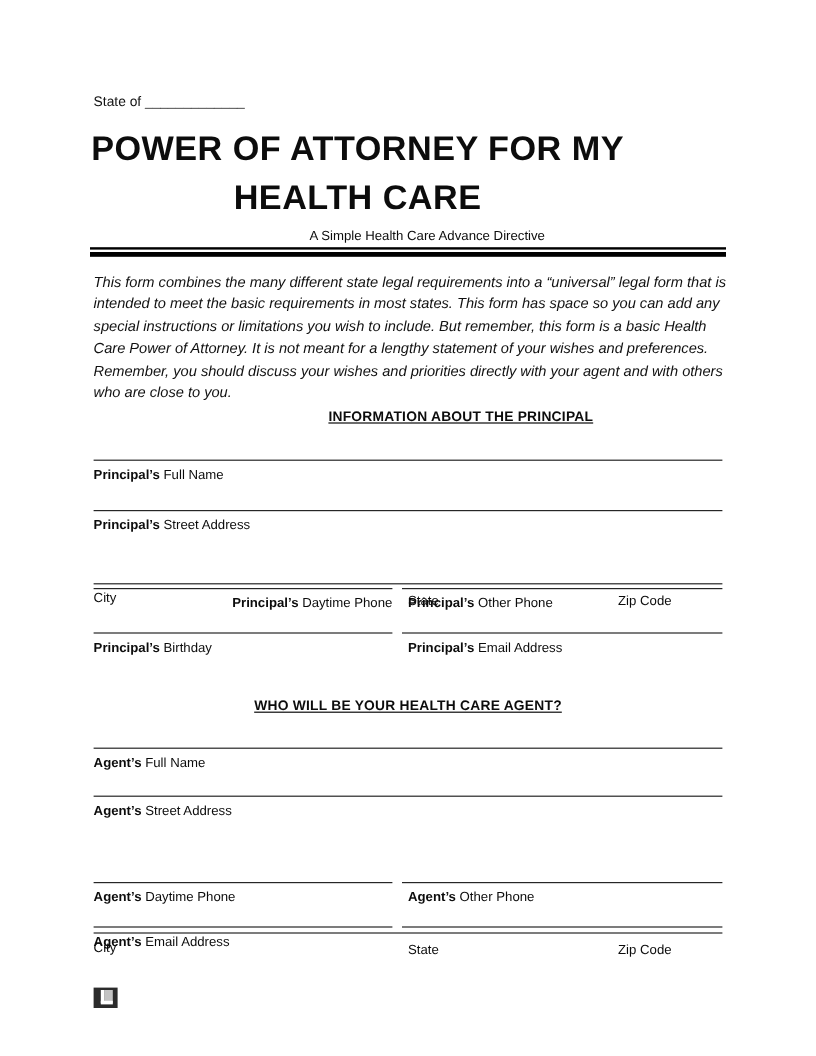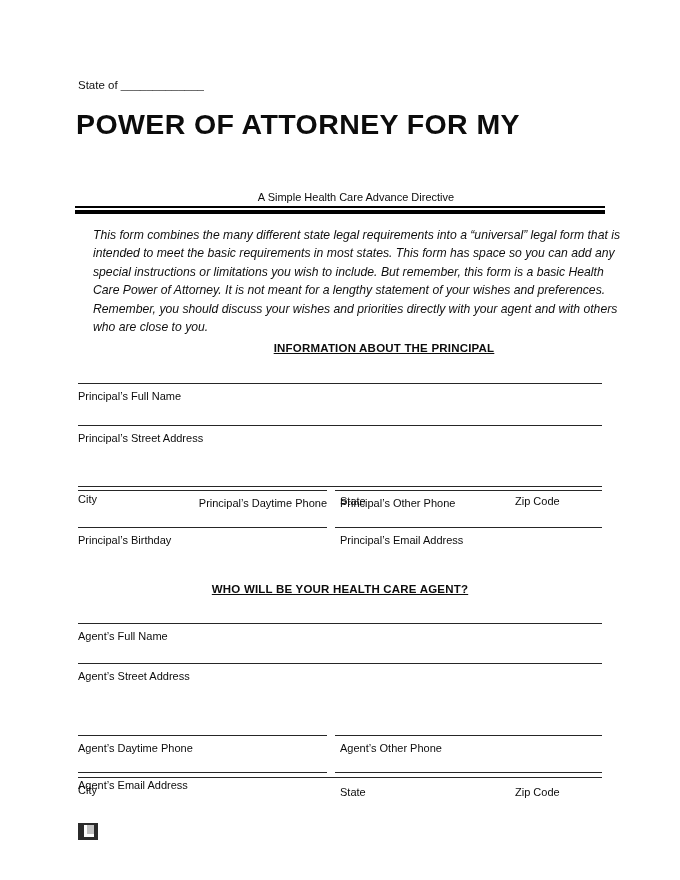--- a/index.html
+++ b/index.html
@@ -18,36 +18,36 @@
   .subtitle { position:absolute; top:191px; left:16px; width:680px; text-align:center; font-size:11px; color:#0c0c0c; }
 
   
   .rule { position:absolute; top:206px; left:75px; width:530px; }
   .rule-thin { height:1.5px; background:#000; }
   .rule-gap { height:2.5px; }
   .rule-thick { height:4px; background:#000; }
 
   
   .intro { position:absolute; top:226px; left:78px; width:527px;
-           font-style:italic; font-size:12.2px; line-height:18.4px; color:#101010;margin-left:15px; }
+           font-style:italic; font-size:12.2px; line-height:18.4px; color:#101010; }
 
   
   .sec-h { position:absolute; left:0; width:680px; text-align:center; font-weight:bold;
            font-size:11.5px; text-decoration:underline; letter-spacing:0.2px; color:#0c0c0c; }
   .sec-h.principal { top:342px;margin-left:44px; }
   .sec-h.agent { top:583px; }
 
   
   .field { position:absolute; border-top:1.4px solid #262626; font-size:11px; color:#0c0c0c; }
   .field .lbl { padding-top:6px; }
   .full  { left:78px; width:524px; }
   .seg-l { left:78px; width:249px; }
   .seg-r { left:335px; width:267px; }
   .seg-r .lbl { padding-left:5px; }
-  .b { font-weight:normal; }
+  .b { font-weight:bold; }
   .pos-state { position:absolute; left:262px; top:7.5px; }
   .pos-zip   { position:absolute; left:437px; top:7.5px; }
   .csz { position:relative;margin-top:28px; }
 
   
   .logo { position:absolute; left:78px; top:823px; width:20px; height:17px; background:#2b2b2b; }
   .logo .lt-shadow { position:absolute; left:9px; top:2px; width:7px; height:11px; background:#c3c3c3; }
   .logo .lt-stem   { position:absolute; left:6px; top:2px; width:3px; height:11px; background:#ffffff; }
   .logo .lt-foot   { position:absolute; left:6px; top:11px; width:10px; height:2.5px; background:#ffffff; }
 </style>
@@ -55,20 +55,21 @@
 <body>
 
 <div class="page">
 
   <div class="state-line">
     <span>State of </span><span class="state-blank">_____________</span>
   </div>
 
   <div class="title">
     <div>POWER OF ATTORNEY FOR MY</div>
+    <div>HEALTH CARE</div>
   </div>
   <div class="subtitle">A Simple Health Care Advance Directive</div>
 
   <div class="rule">
     <div class="rule-thin"></div>
     <div class="rule-gap"></div>
     <div class="rule-thick"></div>
   </div>
 
   <div class="intro">This form combines the many different state legal requirements into a “universal” legal form that is intended to meet the basic requirements in most states. This form has space so you can add any special instructions or limitations you wish to include. But remember, this form is a basic Health Care Power of Attorney. It is not meant for a lengthy statement of your wishes and preferences. Remember, you should discuss your wishes and priorities directly with your agent and with others who are close to you.</div>

